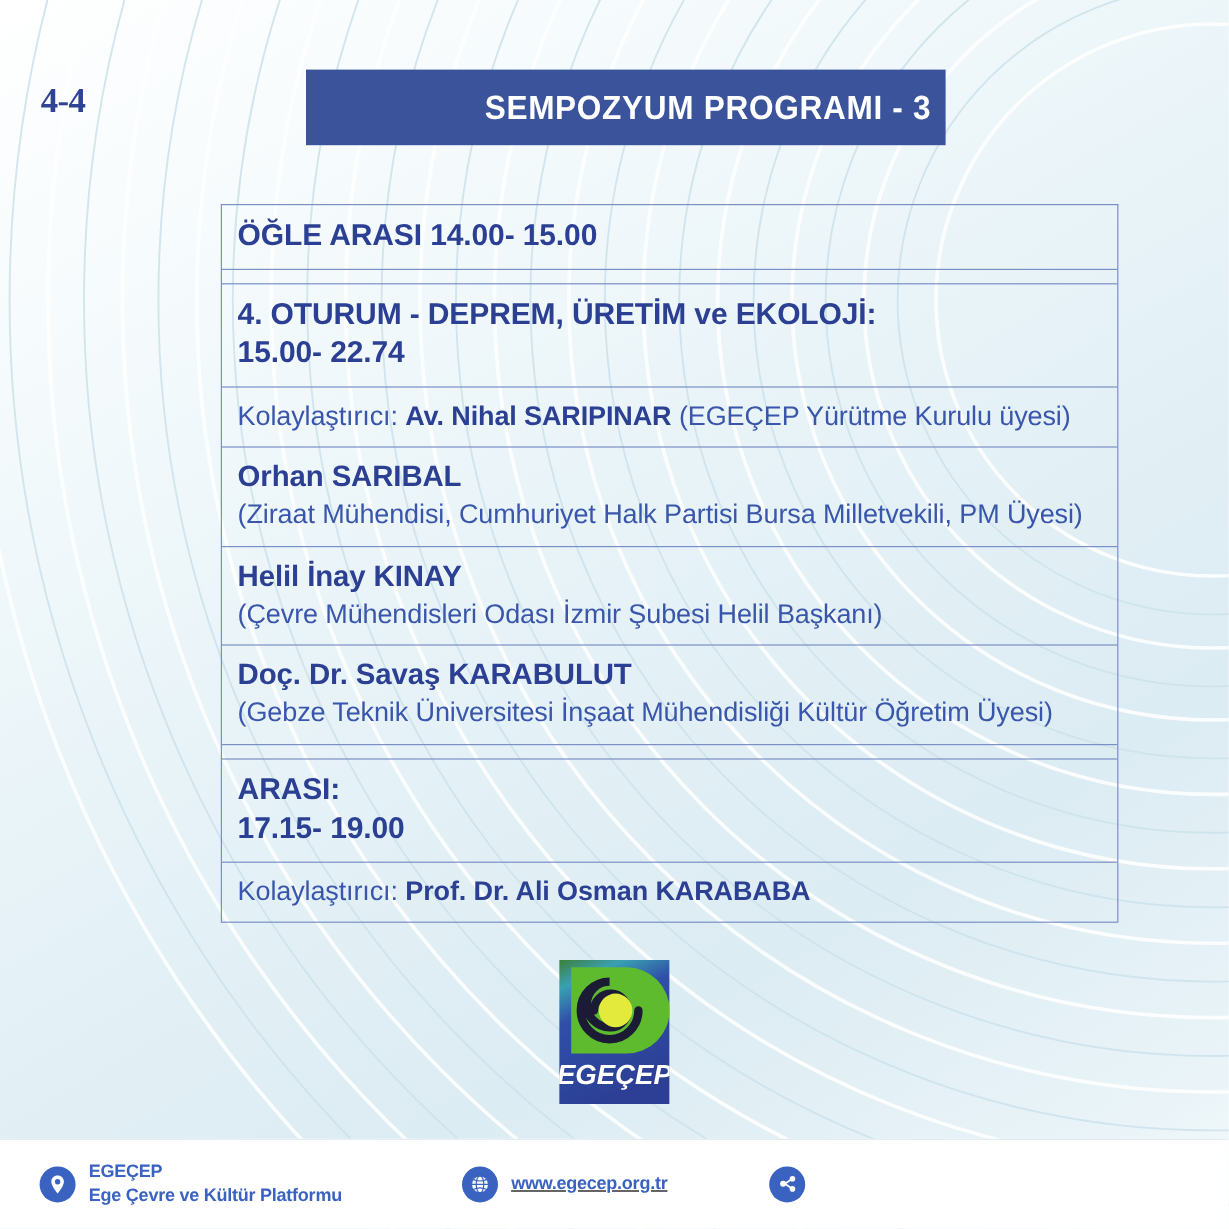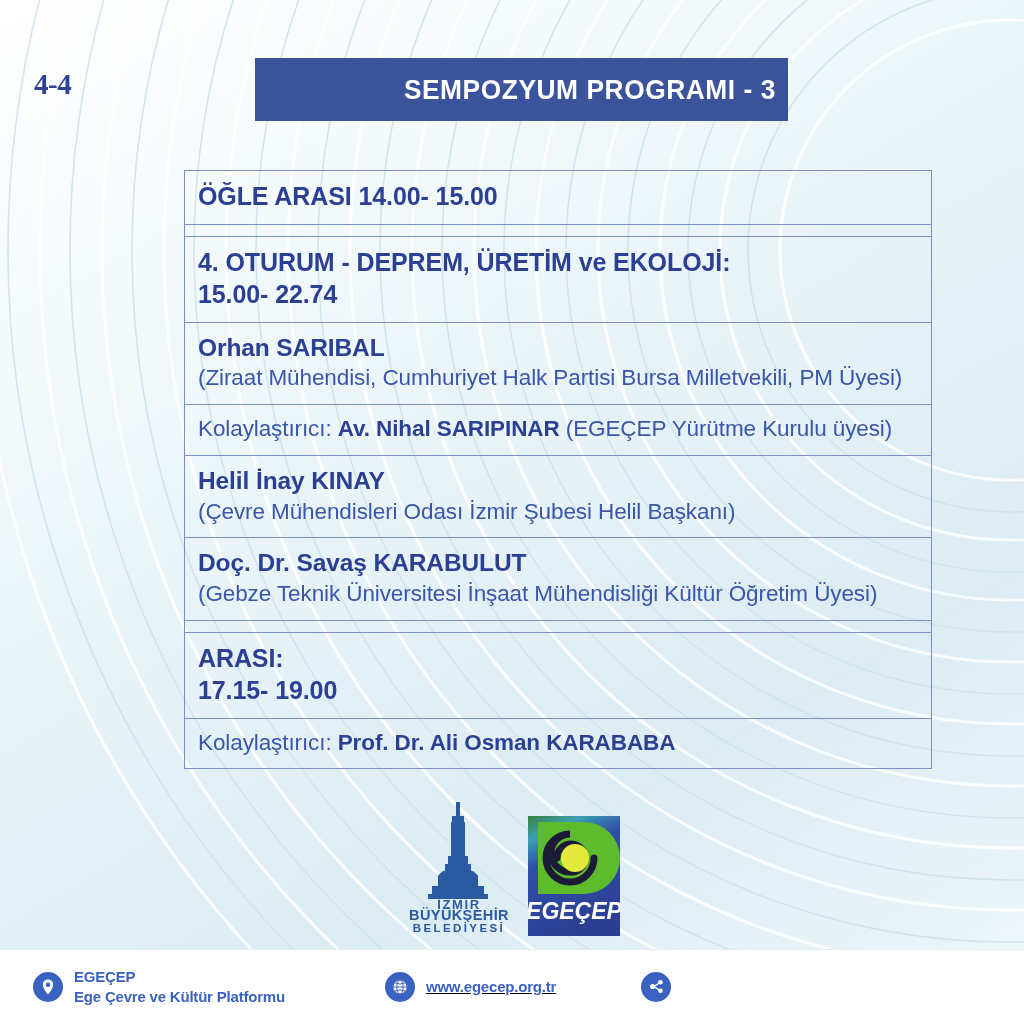--- a/index.html
+++ b/index.html
@@ -227,29 +227,29 @@
     </div>
 
     <div class="spacer-row"></div>
 
     <div class="row">
       <div class="line-bold">4. OTURUM - DEPREM, ÜRETİM ve EKOLOJİ:</div>
       <div class="line-bold">15.00- 22.74</div>
     </div>
 
     <div class="row">
+      <div class="line-mixed"><span class="lbl">Kolaylaştırıcı: </span><span class="nm">Av. Nihal SARIPINAR</span><span class="suf"> (EGEÇEP Yürütme Kurulu üyesi)</span></div>
+    </div>
+
+    <div class="row">
       <div class="line-bold smaller">Orhan SARIBAL</div>
       <div class="line-regular">(Ziraat Mühendisi, Cumhuriyet Halk Partisi Bursa Milletvekili, PM Üyesi)</div>
     </div>
 
     <div class="row">
-      <div class="line-mixed"><span class="lbl">Kolaylaştırıcı: </span><span class="nm">Av. Nihal SARIPINAR</span><span class="suf"> (EGEÇEP Yürütme Kurulu üyesi)</span></div>
-    </div>
-
-    <div class="row">
       <div class="line-bold smaller">Helil İnay KINAY</div>
       <div class="line-regular">(Çevre Mühendisleri Odası İzmir Şubesi Helil Başkanı)</div>
     </div>
 
     <div class="row">
       <div class="line-bold smaller">Doç. Dr. Savaş KARABULUT</div>
       <div class="line-regular">(Gebze Teknik Üniversitesi İnşaat Mühendisliği Kültür Öğretim Üyesi)</div>
     </div>
 
     <div class="spacer-row"></div>
@@ -260,42 +260,20 @@
     </div>
 
     <div class="row">
       <div class="line-mixed"><span class="lbl">Kolaylaştırıcı: </span><span class="nm">Prof. Dr. Ali Osman KARABABA</span></div>
     </div>
 
   </div>
 
   <div class="logos">
 
-    <div class="logo-ibb">
-      <svg viewBox="0 0 110 122" xmlns="http://www.w3.org/2000/svg">
-        <g fill="#2c5aa0">
-
-          <rect x="52" y="2" width="4" height="14"></rect>
-          <path d="M48 16 h12 v6 h-12 z"></path>
-          <path d="M47 22 h14 v34 h-14 z"></path>
-          <path d="M44 56 h20 v8 h-20 z"></path>
-          <path d="M41 64 h26 v12 h-26 z"></path>
-          <path d="M34 76 q4 -6 10 -6 h20 q6 0 10 6 v10 h-40 z"></path>
-          <path d="M28 86 h52 v8 h-52 z"></path>
-          <rect x="24" y="94" width="60" height="5"></rect>
-        </g>
-        <g fill="#2c5aa0" font-family="'Liberation Sans', sans-serif" font-weight="bold" text-anchor="middle">
-          <text x="55" y="109" font-size="13" letter-spacing="1.6">İZMİR</text>
-          <text x="55" y="120" font-size="14.5" letter-spacing="0.4">BÜYÜKŞEHİR</text>
-        </g>
-      </svg>
-      <svg viewBox="0 0 110 16" xmlns="http://www.w3.org/2000/svg" style="margin-top:-2px">
-        <text x="55" y="12" font-size="11.5" letter-spacing="2.4" text-anchor="middle" font-family="'Liberation Sans', sans-serif" font-weight="bold" fill="#2c5aa0">BELEDİYESİ</text>
-      </svg>
-    </div>
 
     <div class="logo-egecep">
       <svg viewBox="0 0 92 120" xmlns="http://www.w3.org/2000/svg">
         <defs>
           <linearGradient id="egBg" x1="0" y1="0" x2="0.35" y2="1">
             <stop offset="0%" stop-color="#3b7f3a"></stop>
             <stop offset="18%" stop-color="#3aa0b2"></stop>
             <stop offset="40%" stop-color="#2f4fa8"></stop>
             <stop offset="100%" stop-color="#2c3f95"></stop>
           </linearGradient>

